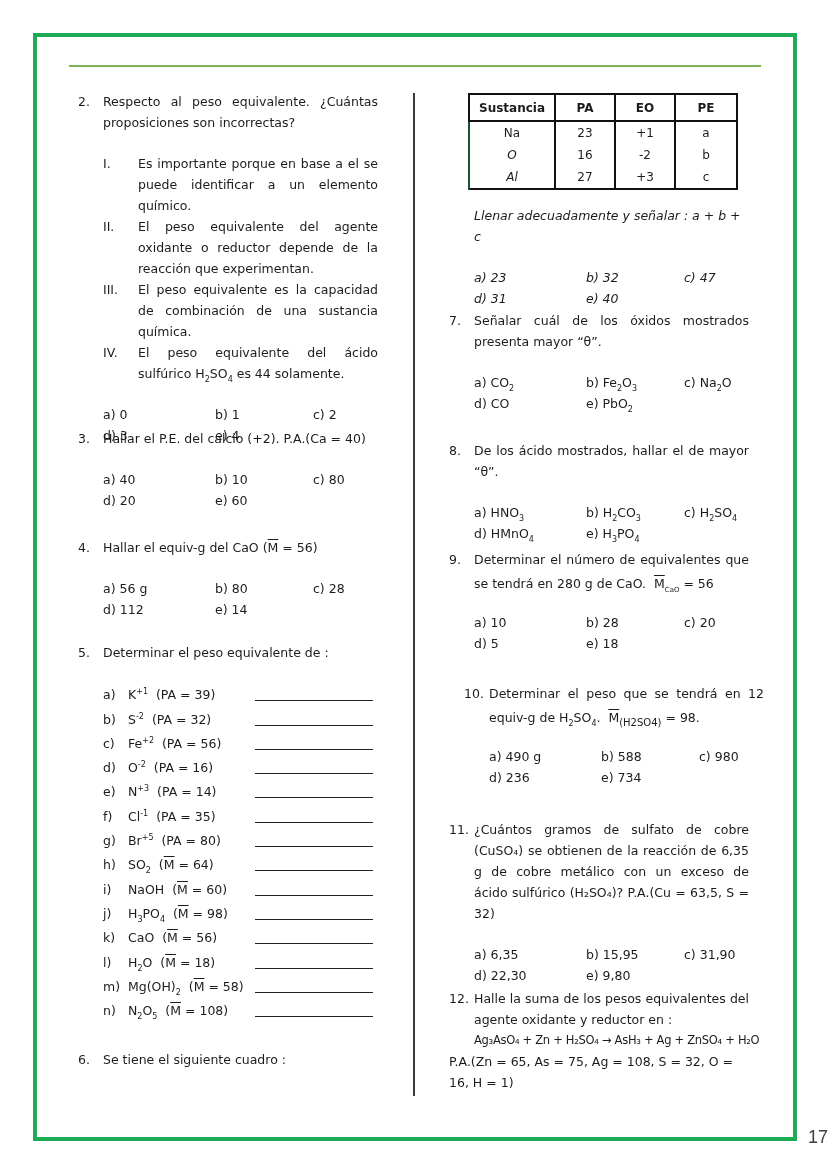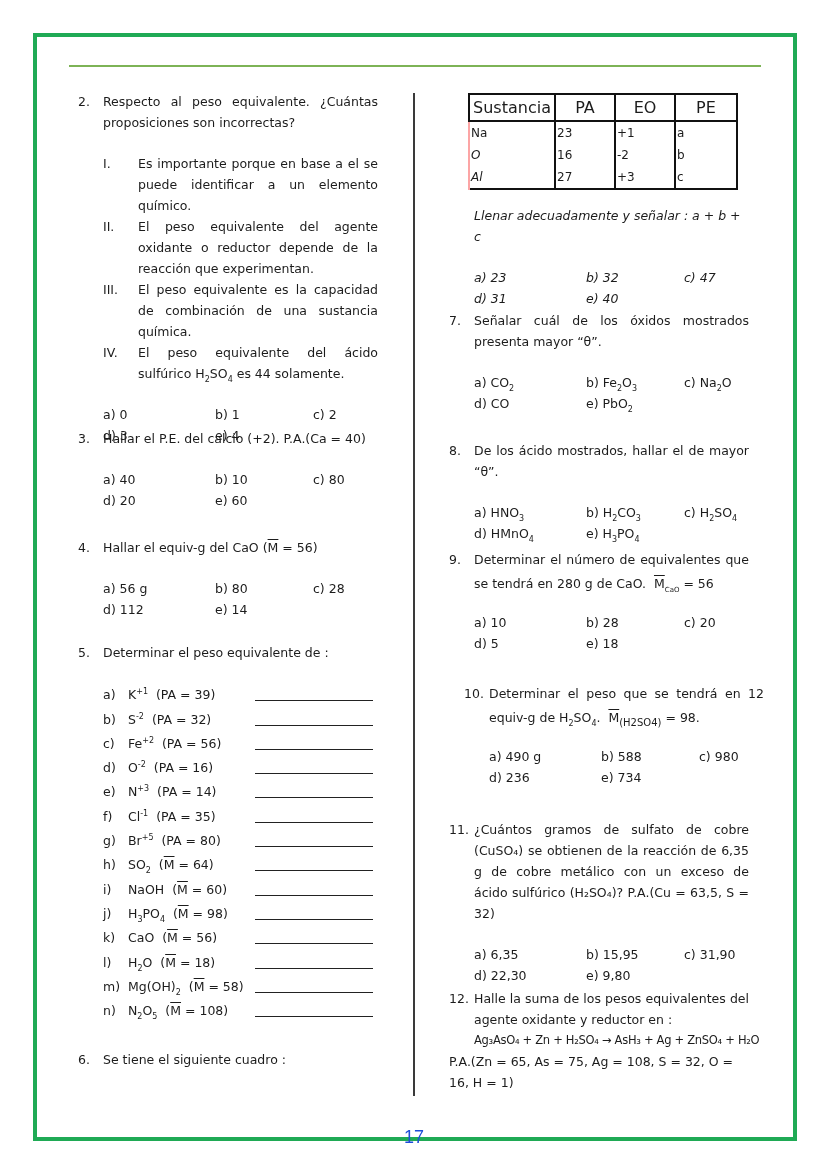--- a/index.html
+++ b/index.html
@@ -13,22 +13,22 @@
   }
   .top-rule {
     position: absolute; left: 69px; top: 65px; width: 692px; height: 2px;
     background: #7db356;
   }
   .divider {
     position: absolute; left: 413px; top: 93px; width: 2px; height: 1003px;
     background: #3a3a3a;
   }
   .page-num {
-    position: absolute; left: 0; width: 828px; top: 1127px; text-align: center;
-    font-family: "Liberation Sans", sans-serif; font-size: 18px; color: #1d4ed8;
+    position: absolute; left: 0; width: 828px; top: 1127px; text-align: right;
+    font-family: "Liberation Sans", sans-serif; font-size: 18px; color: #404040;
   }
   .q { position: absolute; font-size: 12.5px; line-height: 21px; }
   .qhead { display: flex; }
   .qnum { width: 25px; flex: none; }
   .qtext { flex: 1; text-align: justify; }
   .prop { display: flex; margin-left: 25px; }
   .prop .roman { width: 35px; flex: none; }
   .prop .ptext { flex: 1; text-align: justify; }
   .opts { margin-left: 25px; display: grid; grid-template-columns: 112px 98px 80px; }
   .opt { white-space: nowrap; }
@@ -36,22 +36,22 @@
   .mbar { text-decoration: overline; }
   .items { margin-left: 25px; }
   .item { display: flex; align-items: flex-end; height: 24.3px; }
   .item .lbl { width: 25px; flex: none; }
   .item .expr { width: 127px; flex: none; white-space: nowrap; }
   .item .blank { width: 118px; border-bottom: 1px solid #222; height: 14px; margin-bottom: 4px; }
   table.tbl {
     position: absolute; left: 468px; top: 93px; border-collapse: collapse;
     font-size: 12px; border: 2px solid #111;
   }
-  table.tbl th { border: 2px solid #111; height: 23px; font-weight: normal; font-size: 16px; }
-  table.tbl td { text-align: left; height: 20px; border-left: 2px solid #fca5a5; border-right: 2px solid #111; }
+  table.tbl th { border: 2px solid #111; height: 23px; font-weight: bold; font-size: 12px; }
+  table.tbl td { text-align: center; height: 20px; border-left: 2px solid #14532d; border-right: 2px solid #111; }
   .it { font-style: italic; }
 </style>
 </head>
 <body>
 
 <div class="frame"></div>
 <div class="top-rule"></div>
 <div class="divider"></div>
 
 <div class="q" style="left:78px; top:91px; width:300px;">

